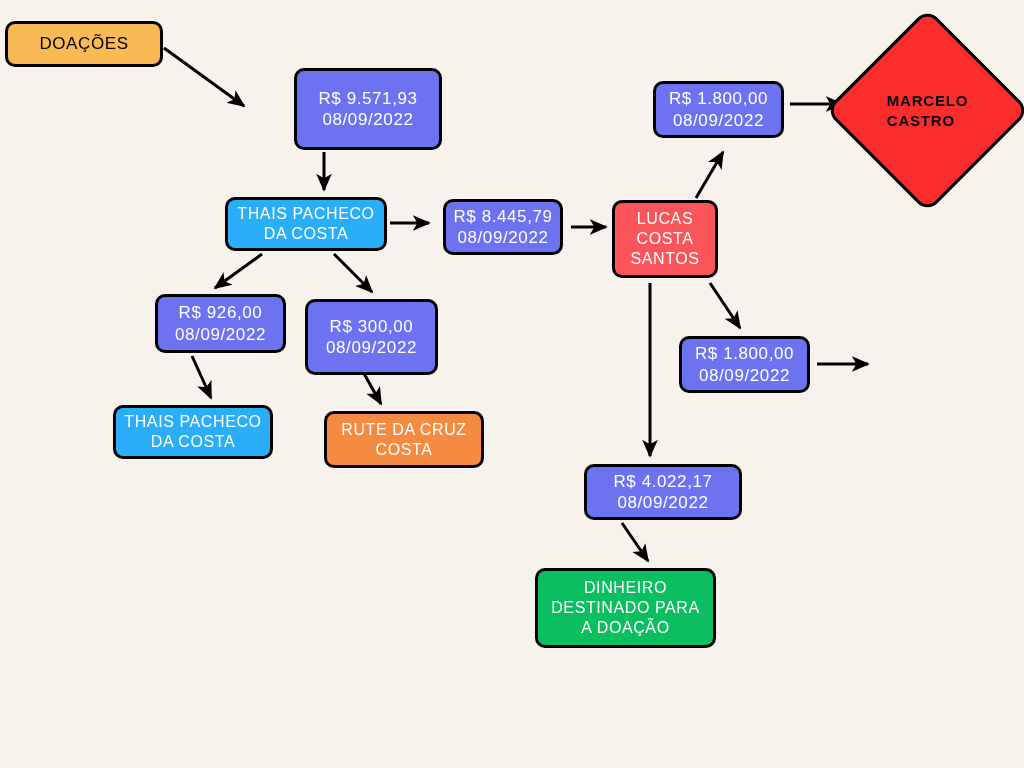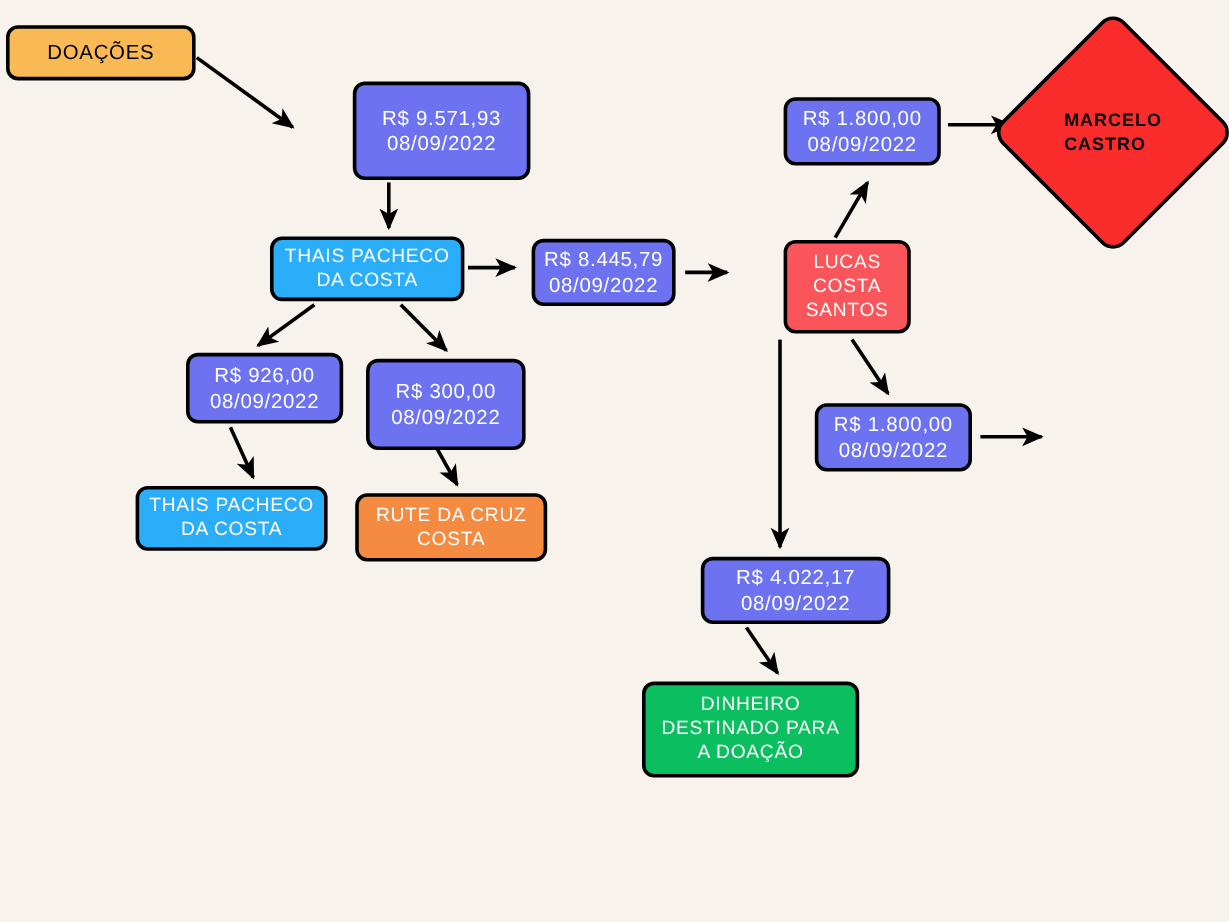--- a/index.html
+++ b/index.html
@@ -57,21 +57,20 @@
   }
   .node.source-orange {
     background: #F9B954;
     color: #000000;
     font-size: 17px;
   }
   .node.person-red {
     background: #F9555A;
     color: #FFFFFF;
     font-size: 16px;
-    margin-left: 41px;
   }
   .node.dest-green {
     background: #0BBE5F;
     color: #FFFFFF;
     font-size: 16px;
   }
   .diamond-wrap {
     position: absolute;
     z-index: 2;
   }
@@ -162,21 +161,21 @@
   <div class="node money" style="left:305px; top:299px; width:133px; height:76px;">
     <span>R$ 300,00
 08/09/2022</span>
   </div>
 
   <div class="node person-cyan" style="left:113px; top:405px; width:160px; height:54px;">
     <span>THAIS PACHECO
 DA COSTA</span>
   </div>
 
-  <div class="node person-orange" style="left:296px; top:411px; width:160px; height:57px;">
+  <div class="node person-orange" style="left:324px; top:411px; width:160px; height:57px;">
     <span>RUTE DA CRUZ
 COSTA</span>
   </div>
 
   <div class="node person-red" style="left:612px; top:200px; width:106px; height:78px;">
     <span>LUCAS
 COSTA
 SANTOS</span>
   </div>
 

